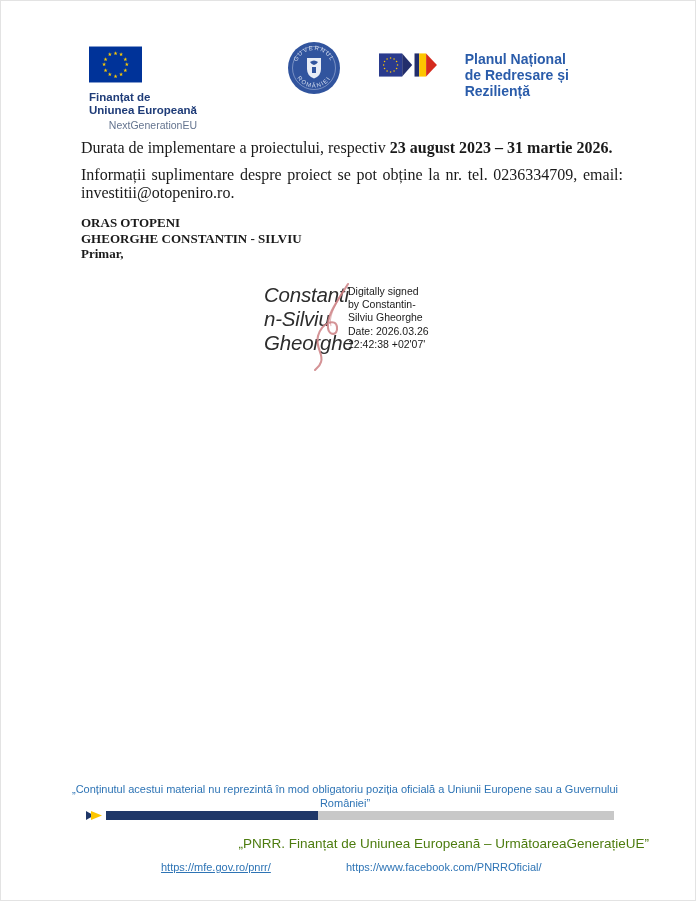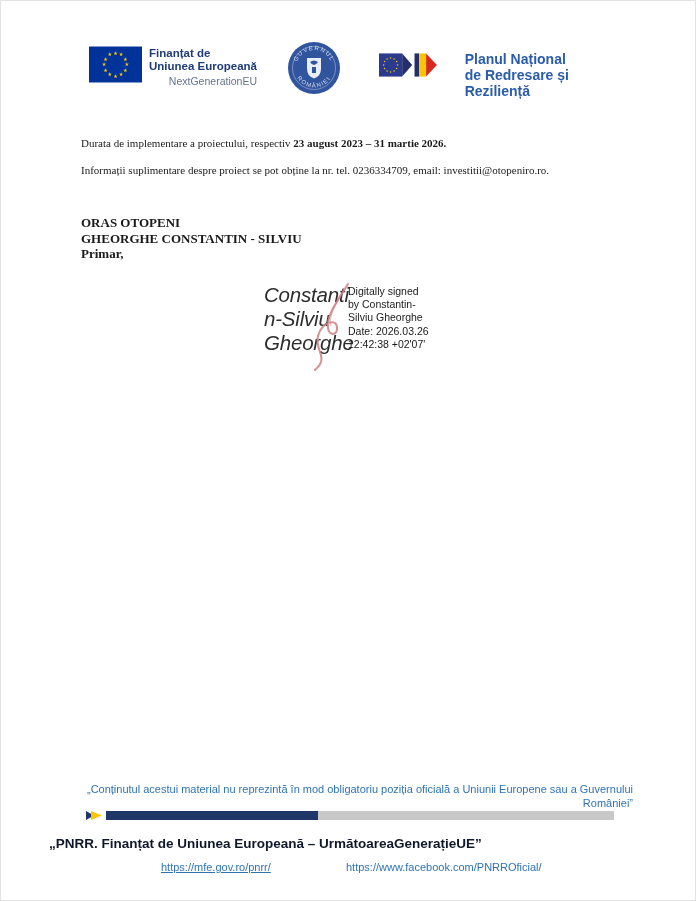--- a/index.html
+++ b/index.html
@@ -8,48 +8,48 @@
     width:696px;height:901px;
     background:#ffffff;
     border:1px solid #e3e3e3;
     box-sizing:border-box;
     font-family:"Liberation Serif", serif;
     color:#1a1a1a;
     overflow:hidden;
   }
   
   .header-logos{position:absolute;top:40px;left:88px;width:530px;height:56px;}
-  .eu-logo{position:absolute;left:0;top:5px;display:flex;gap:7px;}
+  .eu-logo{position:absolute;left:0;top:5px;display:flex;gap:7px;flex-direction:column;}
   .eu-logo .txt{font-family:"Liberation Sans",sans-serif;line-height:13px;padding-top:1px;}
   .eu-logo .bold-line{font-weight:bold;color:#1f3c78;font-size:11.5px;}
   .eu-logo .nextgen{color:#64748f;font-size:10.5px;margin-top:2px;text-align:right;}
   .gov-seal{position:absolute;left:198px;top:0px;}
   .pnrr-logo{position:absolute;left:290px;top:8px;display:flex;gap:7px;}
   .pnrr-logo .txt{font-family:"Liberation Sans",sans-serif;font-weight:bold;color:#2a5caa;font-size:14px;line-height:16px;padding-top:2px;margin-left:20px;}
   
-  .para{position:absolute;left:80px;width:542px;font-size:11px;line-height:18px;}
+  .para{position:absolute;left:80px;width:542px;font-size:16px;line-height:18px;}
   .para1{top:122px;}
   .para2{top:149px;text-align:justify;}
   .sig-head{position:absolute;top:214px;left:80px;width:540px;
     font-weight:bold;font-size:13px;line-height:15.5px;}
   
   .digi-sig{position:absolute;left:263px;top:282px;width:200px;height:88px;}
   .digi-name{position:absolute;left:0;top:0;font-family:"Liberation Sans",sans-serif;
     font-size:20.5px;line-height:24px;color:#2d2d2d;letter-spacing:-0.2px;white-space:nowrap;font-style:italic;}
   .digi-details{position:absolute;left:84px;top:2px;width:104px;font-family:"Liberation Sans",sans-serif;
     font-size:10.5px;line-height:13.2px;color:#1a1a1a;}
   .flourish{position:absolute;left:44px;top:-3px;pointer-events:none;}
   
-  .disclaimer{position:absolute;top:782px;left:32px;width:600px;text-align:right;
+  .disclaimer{position:absolute;top:782px;left:44px;width:600px;text-align:center;
     font-family:"Liberation Sans",sans-serif;font-size:11px;line-height:13.5px;color:#2e74b5;}
   .footer-bar{position:absolute;top:810px;left:85px;width:528px;height:9px;display:flex;align-items:stretch;}
   .footer-bar .navy{width:212px;background:#1f3768;}
   .footer-bar .gray{flex:1;background:#c8c8c8;}
-  .pnrr-statement{position:absolute;top:835px;left:48px;width:600px;text-align:left;
-    font-family:"Liberation Sans",sans-serif;font-weight:bold;font-size:13.5px;color:#0f172a;}
+  .pnrr-statement{position:absolute;top:835px;left:48px;width:600px;text-align:right;
+    font-family:"Liberation Sans",sans-serif;font-weight:normal;font-size:13.5px;color:#4d7c0f;}
   .links a{font-family:"Liberation Sans",sans-serif;font-size:11px;color:#2e74b5;}
   .link-mfe{position:absolute;top:860px;left:160px;text-decoration:underline;}
   .link-fb{position:absolute;top:860px;left:345px;text-decoration:none;}
 </style>
 </head>
 <body>
 
 <div class="page">
 
   <div class="header-logos">

